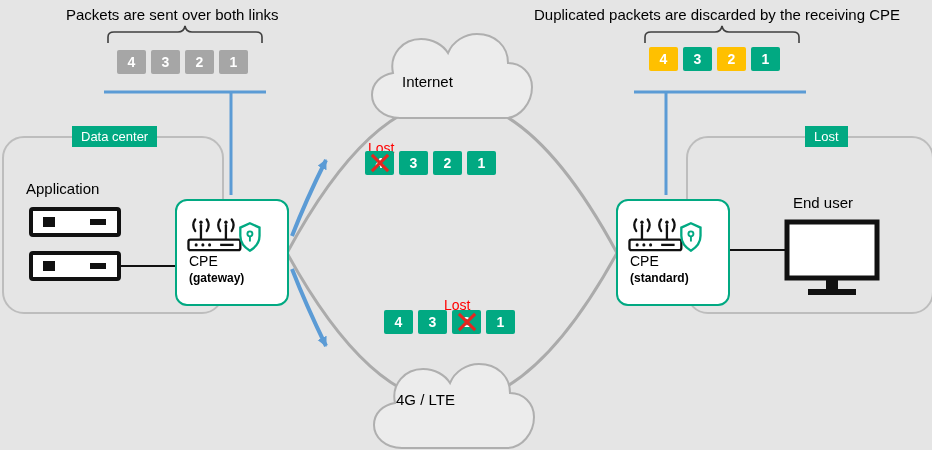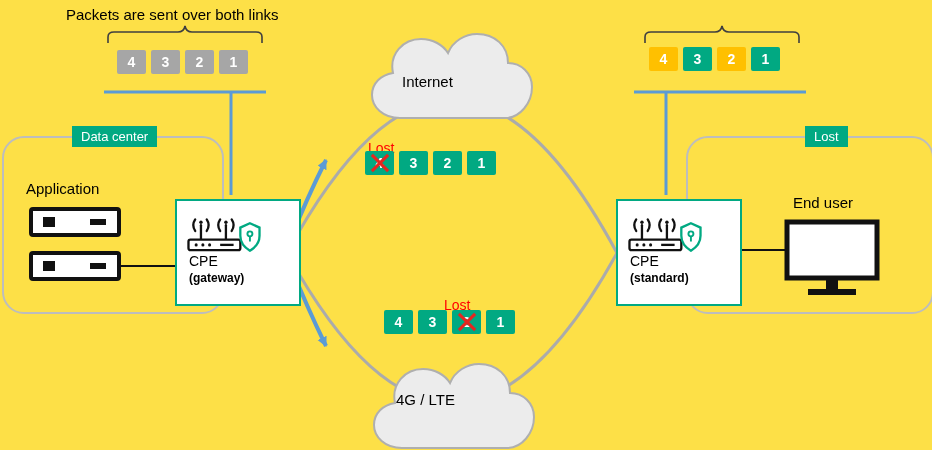--- a/index.html
+++ b/index.html
@@ -1,17 +1,17 @@
 <!DOCTYPE html>
 <html><head>
 <meta charset="utf-8">
 <style>
   html,body{margin:0;padding:0;background:#fff;}
   .canvas{
-    position:relative;width:932px;height:450px;overflow:hidden;background:#fde047;
+    position:relative;width:932px;height:450px;overflow:hidden;background:#e5e5e5;
     font-family:"Liberation Sans", sans-serif;color:#000;
   }
   .bg-svg{position:absolute;left:0;top:0;z-index:0;}
   .abs{position:absolute;}
   .caption{font-size:15px;color:#000;white-space:nowrap;z-index:2;}
   .packet-row{display:flex;gap:5px;z-index:3;}
   .packet{
     width:29px;height:24px;border-radius:2px;display:flex;align-items:center;justify-content:center;
     color:#fff;font-weight:bold;font-size:14px;position:relative;
   }
@@ -25,22 +25,22 @@
   .x-mark::before{transform:translate(-50%,-50%) rotate(45deg);}
   .x-mark::after{transform:translate(-50%,-50%) rotate(-45deg);}
   .container-box{
     position:absolute;border:2px solid #BDBDBD;border-radius:22px;z-index:1;background:transparent;
   }
   .badge{
     position:absolute;background:#01A982;color:#fff;font-size:13px;line-height:17px;
     padding:2px 9px;z-index:4;white-space:nowrap;margin-left:8px;
   }
   .cpe-box{
-    position:absolute;width:126px;height:107px;background:#fff;border:2.5px solid #01A982;
-    border-radius:0;z-index:3;box-sizing:border-box;
+    position:absolute;width:114px;height:107px;background:#fff;border:2.5px solid #01A982;
+    border-radius:12px;z-index:3;box-sizing:border-box;
   }
   .cpe-icon{position:absolute;left:8px;top:5px;}
   .cpe-name{position:absolute;left:12px;top:52px;font-size:14px;color:#000;}
   .cpe-role{position:absolute;left:12px;top:70px;font-size:12px;color:#000;font-weight:bold;}
   .node-label{font-size:15px;color:#000;white-space:nowrap;z-index:2;}
   .cloud-label{font-size:15px;color:#000;text-align:left;z-index:2;}
   .lost-label{font-size:14px;color:#FF0000;z-index:2;white-space:nowrap;margin-top:16px;}
   .device-icon{position:absolute;z-index:2;}
 </style>
 </head>
@@ -71,20 +71,21 @@
     <path d="M 666 92 L 666 195" stroke="#5B9BD5" stroke-width="3"></path>
 
     <path d="M 108 43 L 108 37 Q 108 32 114 32 L 178 32 Q 184 32 185 26 Q 186 32 192 32 L 256 32 Q 262 32 262 37 L 262 43" fill="none" stroke="#3F3F3F" stroke-width="1.6"></path>
     <path d="M 645 43 L 645 37 Q 645 32 651 32 L 715 32 Q 721 32 722 26 Q 723 32 729 32 L 793 32 Q 799 32 799 37 L 799 43" fill="none" stroke="#3F3F3F" stroke-width="1.6"></path>
 
     <path d="M 119 266 L 176 266" stroke="#111" stroke-width="2"></path>
     <path d="M 726 250 L 787 250" stroke="#111" stroke-width="2"></path>
   </svg>
 
   <div class="abs caption" style="left:66px;top:6px">Packets are sent over both links</div>
+  <div class="abs caption" style="left:534px;top:6px">Duplicated packets are discarded by the receiving CPE</div>
 
   <div class="abs packet-row" style="left:117px;top:50px">
     <div class="packet" data-color="gray">
         <span>4</span>
       </div>
     <div class="packet" data-color="gray">
         <span>3</span>
       </div>
     <div class="packet" data-color="gray">
         <span>2</span>

